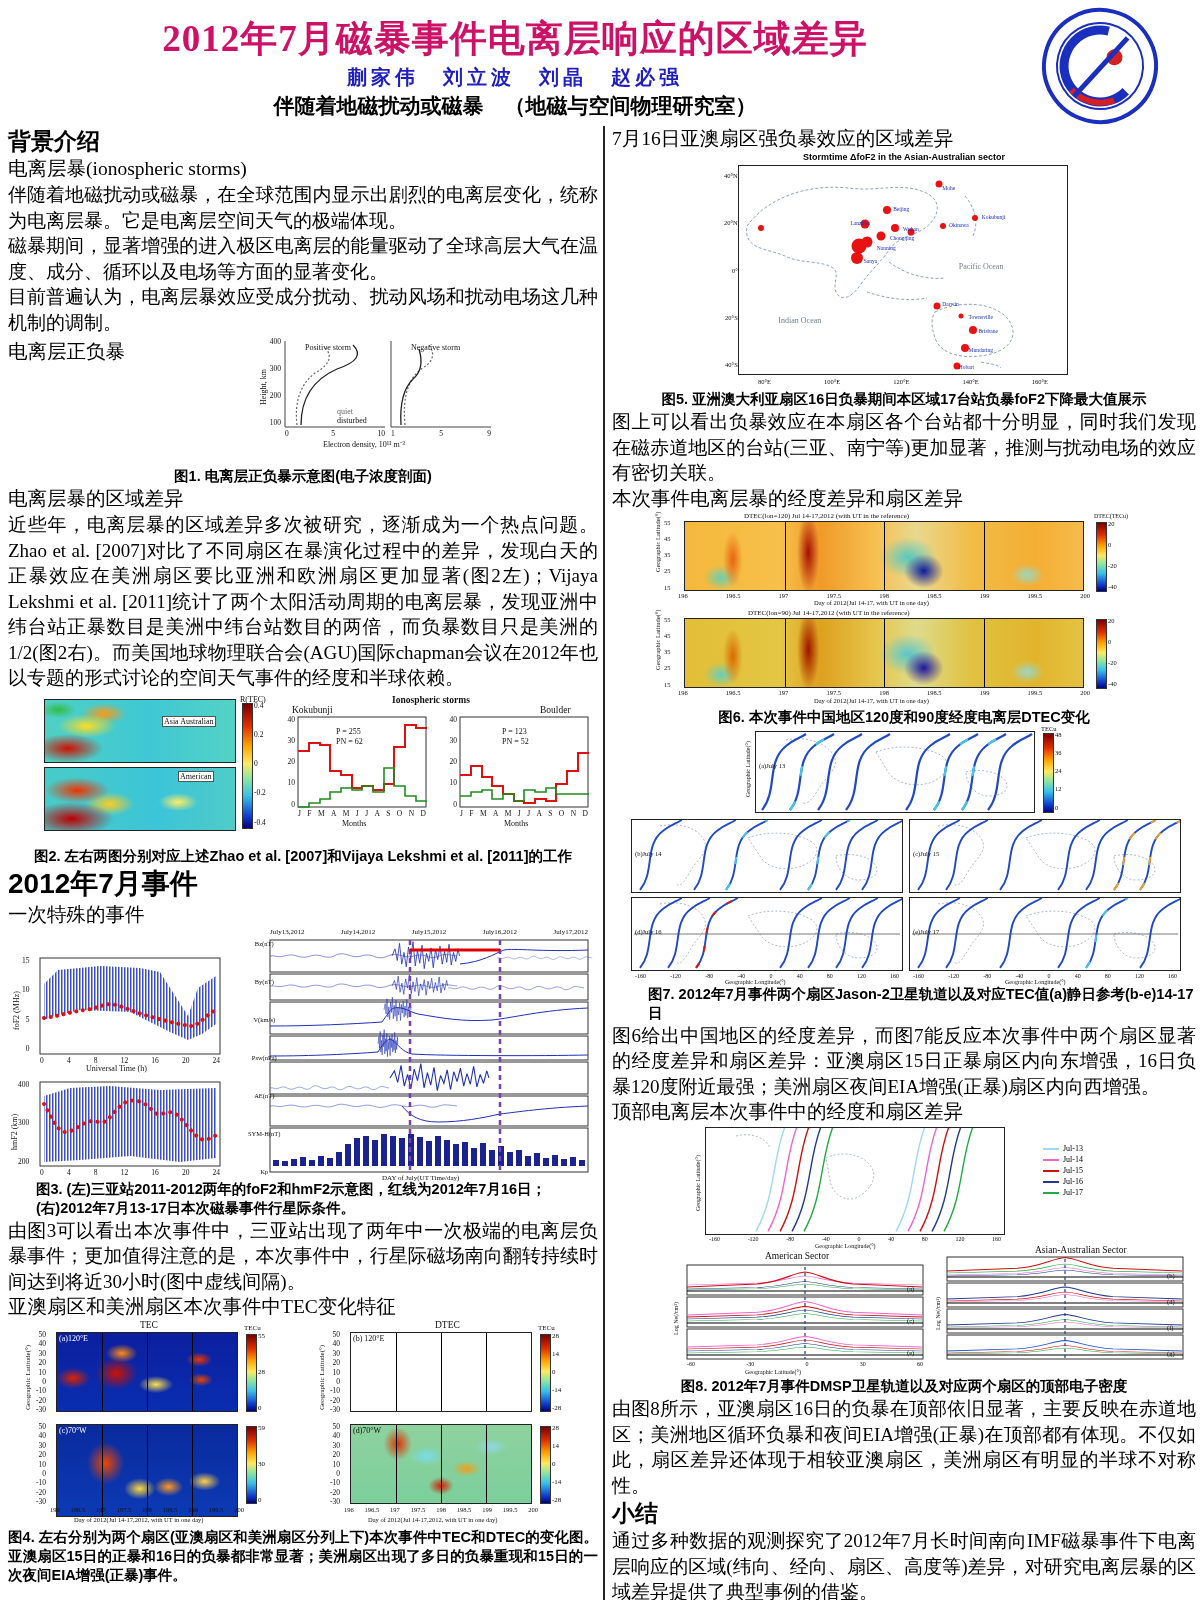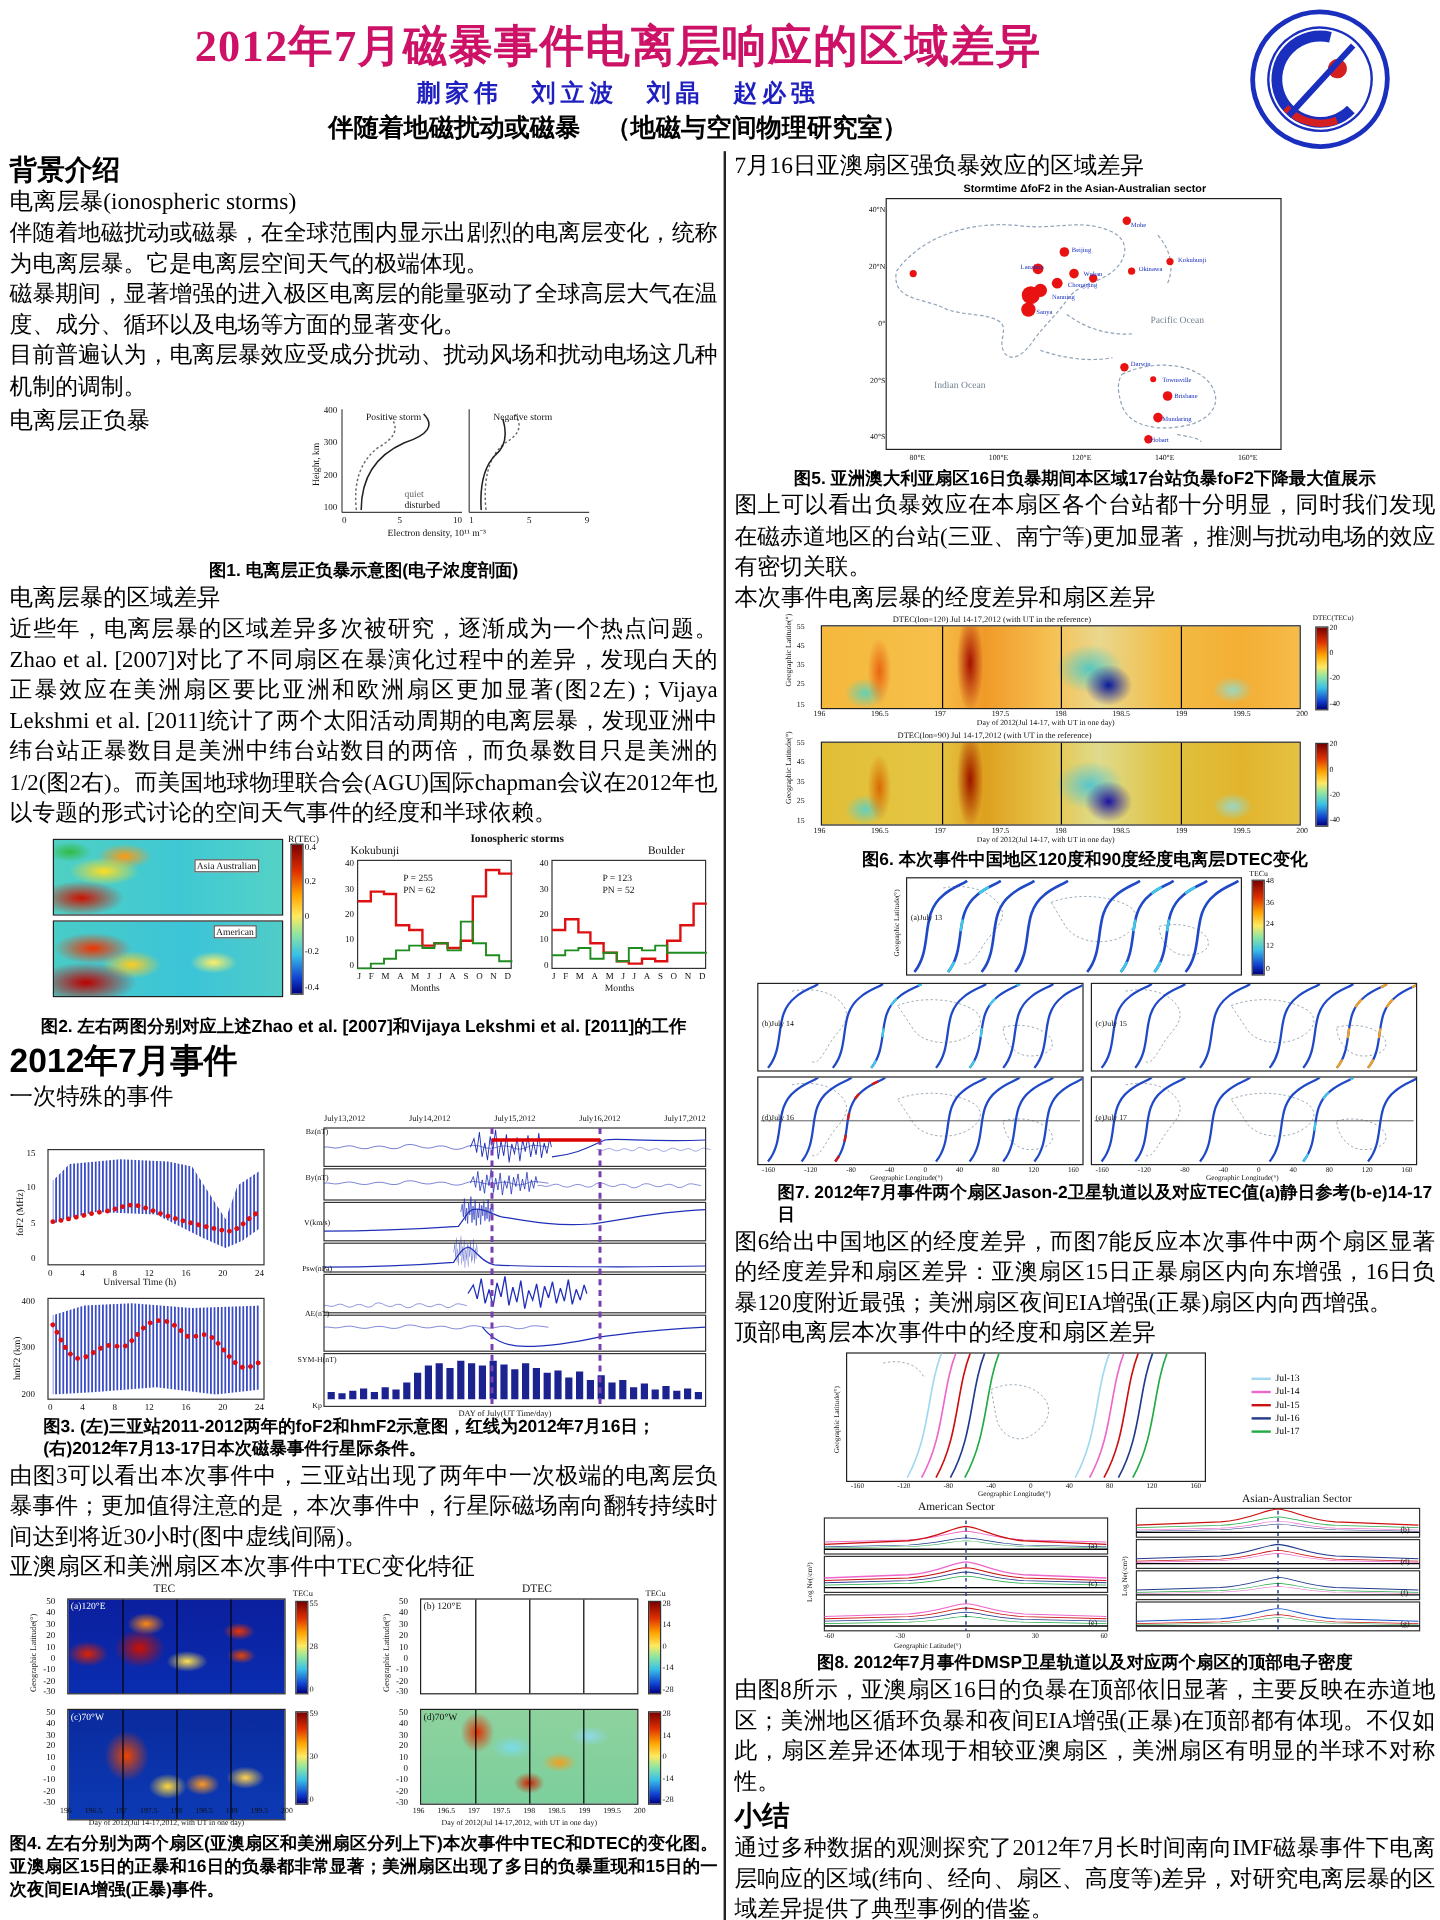--- a/index.html
+++ b/index.html
@@ -368,21 +368,21 @@
         <span class="lab" style="left:140px;top:246px;font-size:7px;">DAY of July(UT Time/day)</span>
       </div>
     </div>
     <div class="cap" style="text-align:left;padding-left:28px;">
       <span>图3. (左)三亚站2011-2012两年的foF2和hmF2示意图，红线为2012年7月16日；</span><br><span>(右)2012年7月13-17日本次磁暴事件行星际条件。</span>
     </div>
     <p class="para">由图3可以看出本次事件中，三亚站出现了两年中一次极端的电离层负暴事件；更加值得注意的是，本次事件中，行星际磁场南向翻转持续时间达到将近30小时(图中虚线间隔)。</p>
     <div class="sub">亚澳扇区和美洲扇区本次事件中TEC变化特征</div>
 
     <div class="fig" style="width:586px;height:208px;">
-      <span class="lab9" style="left:118px;top:0;">TEC</span>
+      <span class="lab9" style="left:130px;top:0;">TEC</span>
       <span class="lab9" style="left:425px;top:0;">DTEC</span>
       <div class="hm hm-a" style="left:46px;top:12px;width:182px;height:80px;">
         <div class="vline" style="left:25%;top:0;height:100%;"></div>
           <div class="vline" style="left:50%;top:0;height:100%;"></div>
           <div class="vline" style="left:75%;top:0;height:100%;"></div>
         <span class="lab" style="left:2px;top:1px;color:#fff;">(a)120°E</span>
       </div>
       <div class="hm hm-c" style="left:46px;top:104px;width:182px;height:93px;">
         <div class="vline" style="left:25%;top:0;height:100%;"></div>
           <div class="vline" style="left:50%;top:0;height:100%;"></div>

